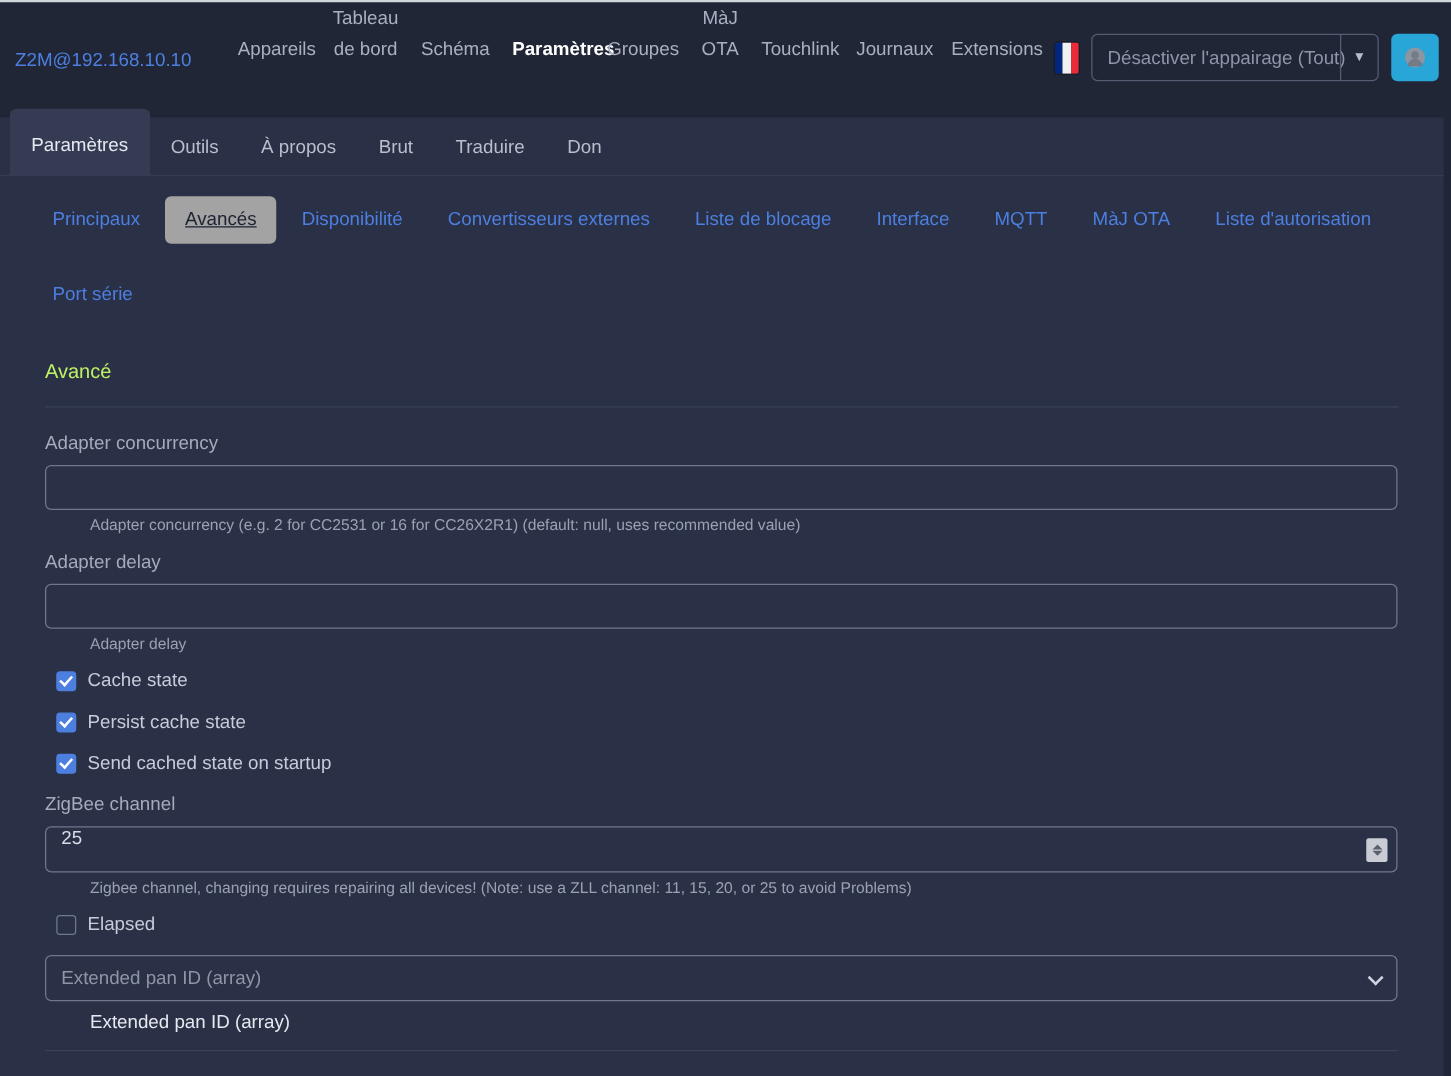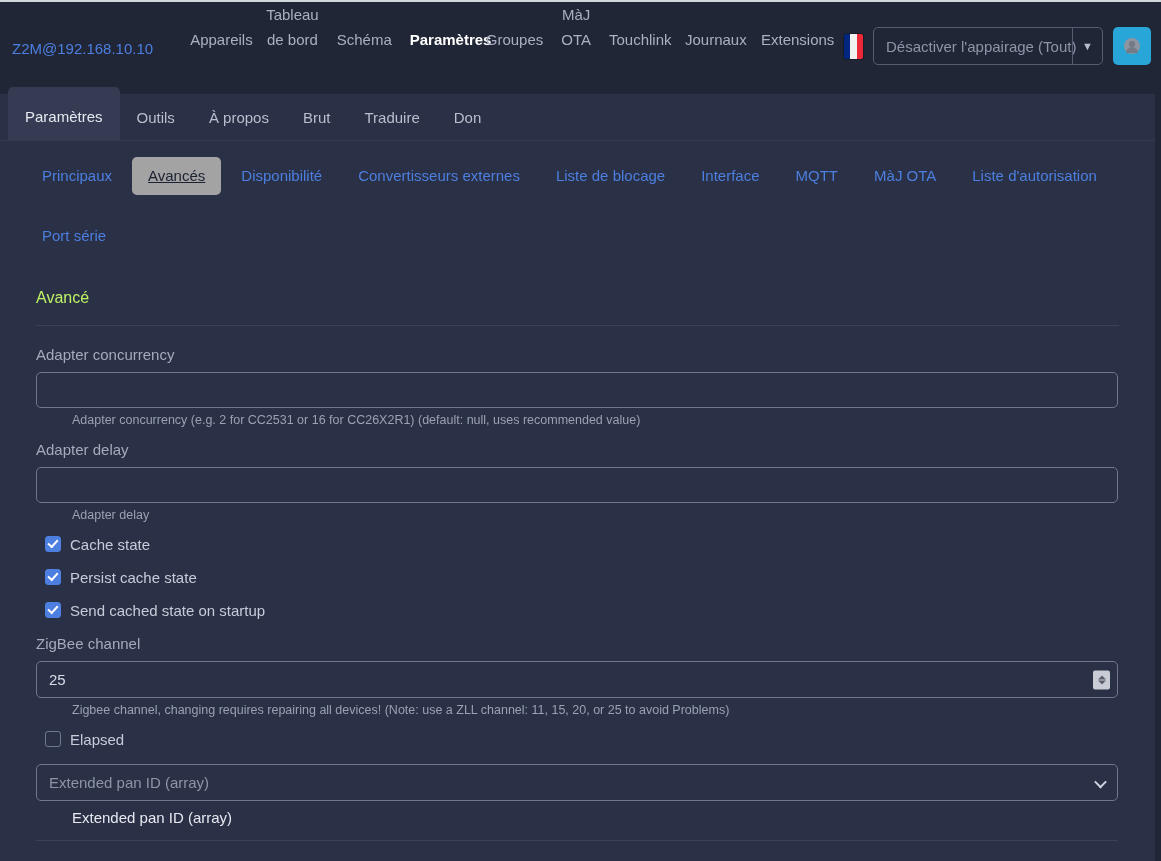--- a/index.html
+++ b/index.html
@@ -164,21 +164,21 @@
   }
   .ctl {
     width: 1082px; height: 36px;
     background: transparent;
     border: 1px solid #70778d;
     border-radius: 5px;
     color: #d8dce6;
     font-size: 15px;
     font-family: "Liberation Sans", sans-serif;
     padding: 0 12px;
-    display: flex; align-items: center;
+    display: flex; 
     position: relative;
   }
   .ctl.tall { height: 37px; }
   .help {
     color: #9aa1b4;
     font-size: 12.5px;
     margin-top: 5px;
     margin-bottom: 14px;
     display: block;
     margin-left: 36px;
@@ -200,21 +200,21 @@
 
   .chev-down {
     position: absolute; right: 12px; top: 50%;
     transform: translateY(-60%) rotate(45deg);
     width: 9px; height: 9px;
     border-right: 2px solid #cfd4e0;
     border-bottom: 2px solid #cfd4e0;
   }
 
   .checkrow {
-    display: flex; align-items: flex-start;
+    display: flex; align-items: flex-end;
     gap: 9px;
     margin: 0 0 16px 9px;
   }
   .cbx {
     width: 16px; height: 16px;
     border-radius: 3px;
     display: flex; align-items: center; justify-content: center;
     flex: 0 0 auto;
     cursor: pointer;
   }

